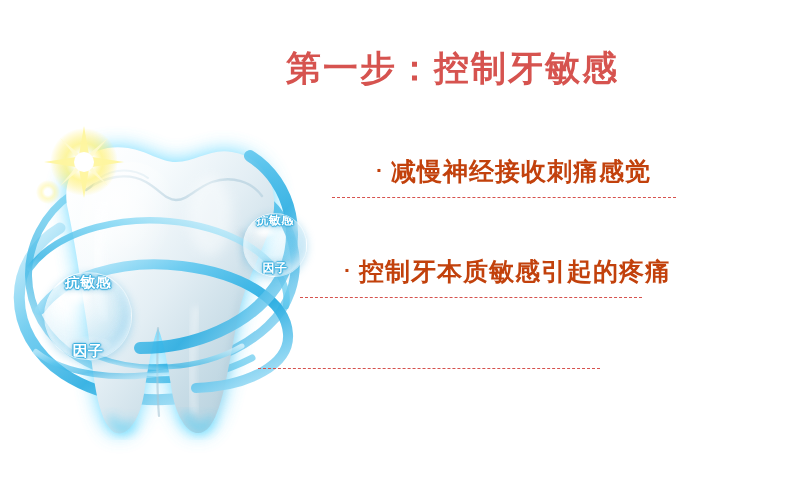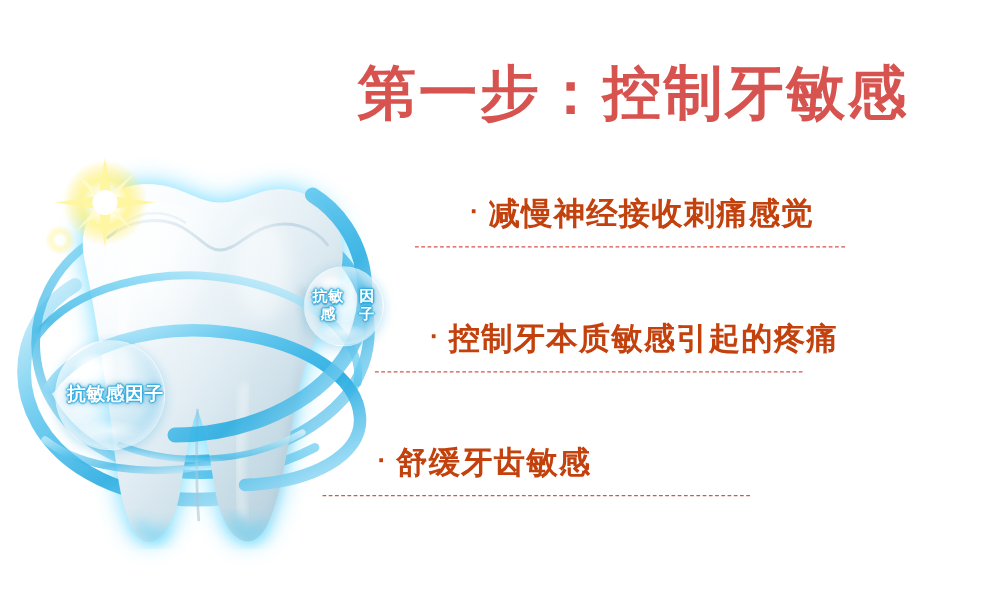--- a/index.html
+++ b/index.html
@@ -14,21 +14,21 @@
     position:absolute;left:0;top:0;width:790px;height:480px;
     background:#ffffff;
     overflow:hidden;
   }
 
   
   #title{
     position:absolute;
     left:286px; top:48px;
     width:470px;
-    font-size:47px;
+    font-size:35px;
     font-weight:bold;
     letter-spacing:2px;
     line-height:1.12;
     white-space:nowrap;
     color:#d6534f;
     font-family:"Liberation Sans","DejaVu Sans",sans-serif;
   }
 
   
   .bullet-block{position:absolute;}
@@ -67,23 +67,23 @@
     left:0px;top:120px;
     width:330px;height:340px;
   }
   #art svg{display:block;width:330px;height:340px;}
 
   
   .bubble{
     position:absolute;
     border-radius:50%;
     display:flex;
-    flex-direction:row;
+    flex-direction:column;
     align-items:center;
-    justify-content:flex-end;
+    justify-content:space-between;
     background:
       radial-gradient(circle at 32% 26%, rgba(255,255,255,.95) 0%, rgba(255,255,255,.45) 16%, rgba(226,246,253,.30) 30%, rgba(150,215,242,.34) 62%, rgba(96,192,235,.46) 86%, rgba(70,170,220,.55) 100%);
     box-shadow:
       inset 0 -7px 13px rgba(255,255,255,.75),
       inset 0 6px 11px rgba(255,255,255,.55),
       inset -5px -3px 12px rgba(64,168,219,.45),
       0 2px 9px rgba(80,180,225,.40);
     border:1px solid rgba(255,255,255,.55);
     overflow:hidden;
   }
@@ -286,19 +286,16 @@
   </div>
 
   <div class="bullet-block" id="block2">
     <div class="bullet-text">
       <span class="bullet-dot">·</span><span>控制牙本质敏感引起的疼痛</span>
     </div>
     <div class="dash-line"></div>
   </div>
 
   <div class="bullet-block" id="block3">
-    <div class="bullet-text">
-      <span class="bullet-dot">·</span><span>舒缓牙齿敏感</span>
-    </div>
     <div class="dash-line"></div>
   </div>
 
 </div>
 
 </body></html>

